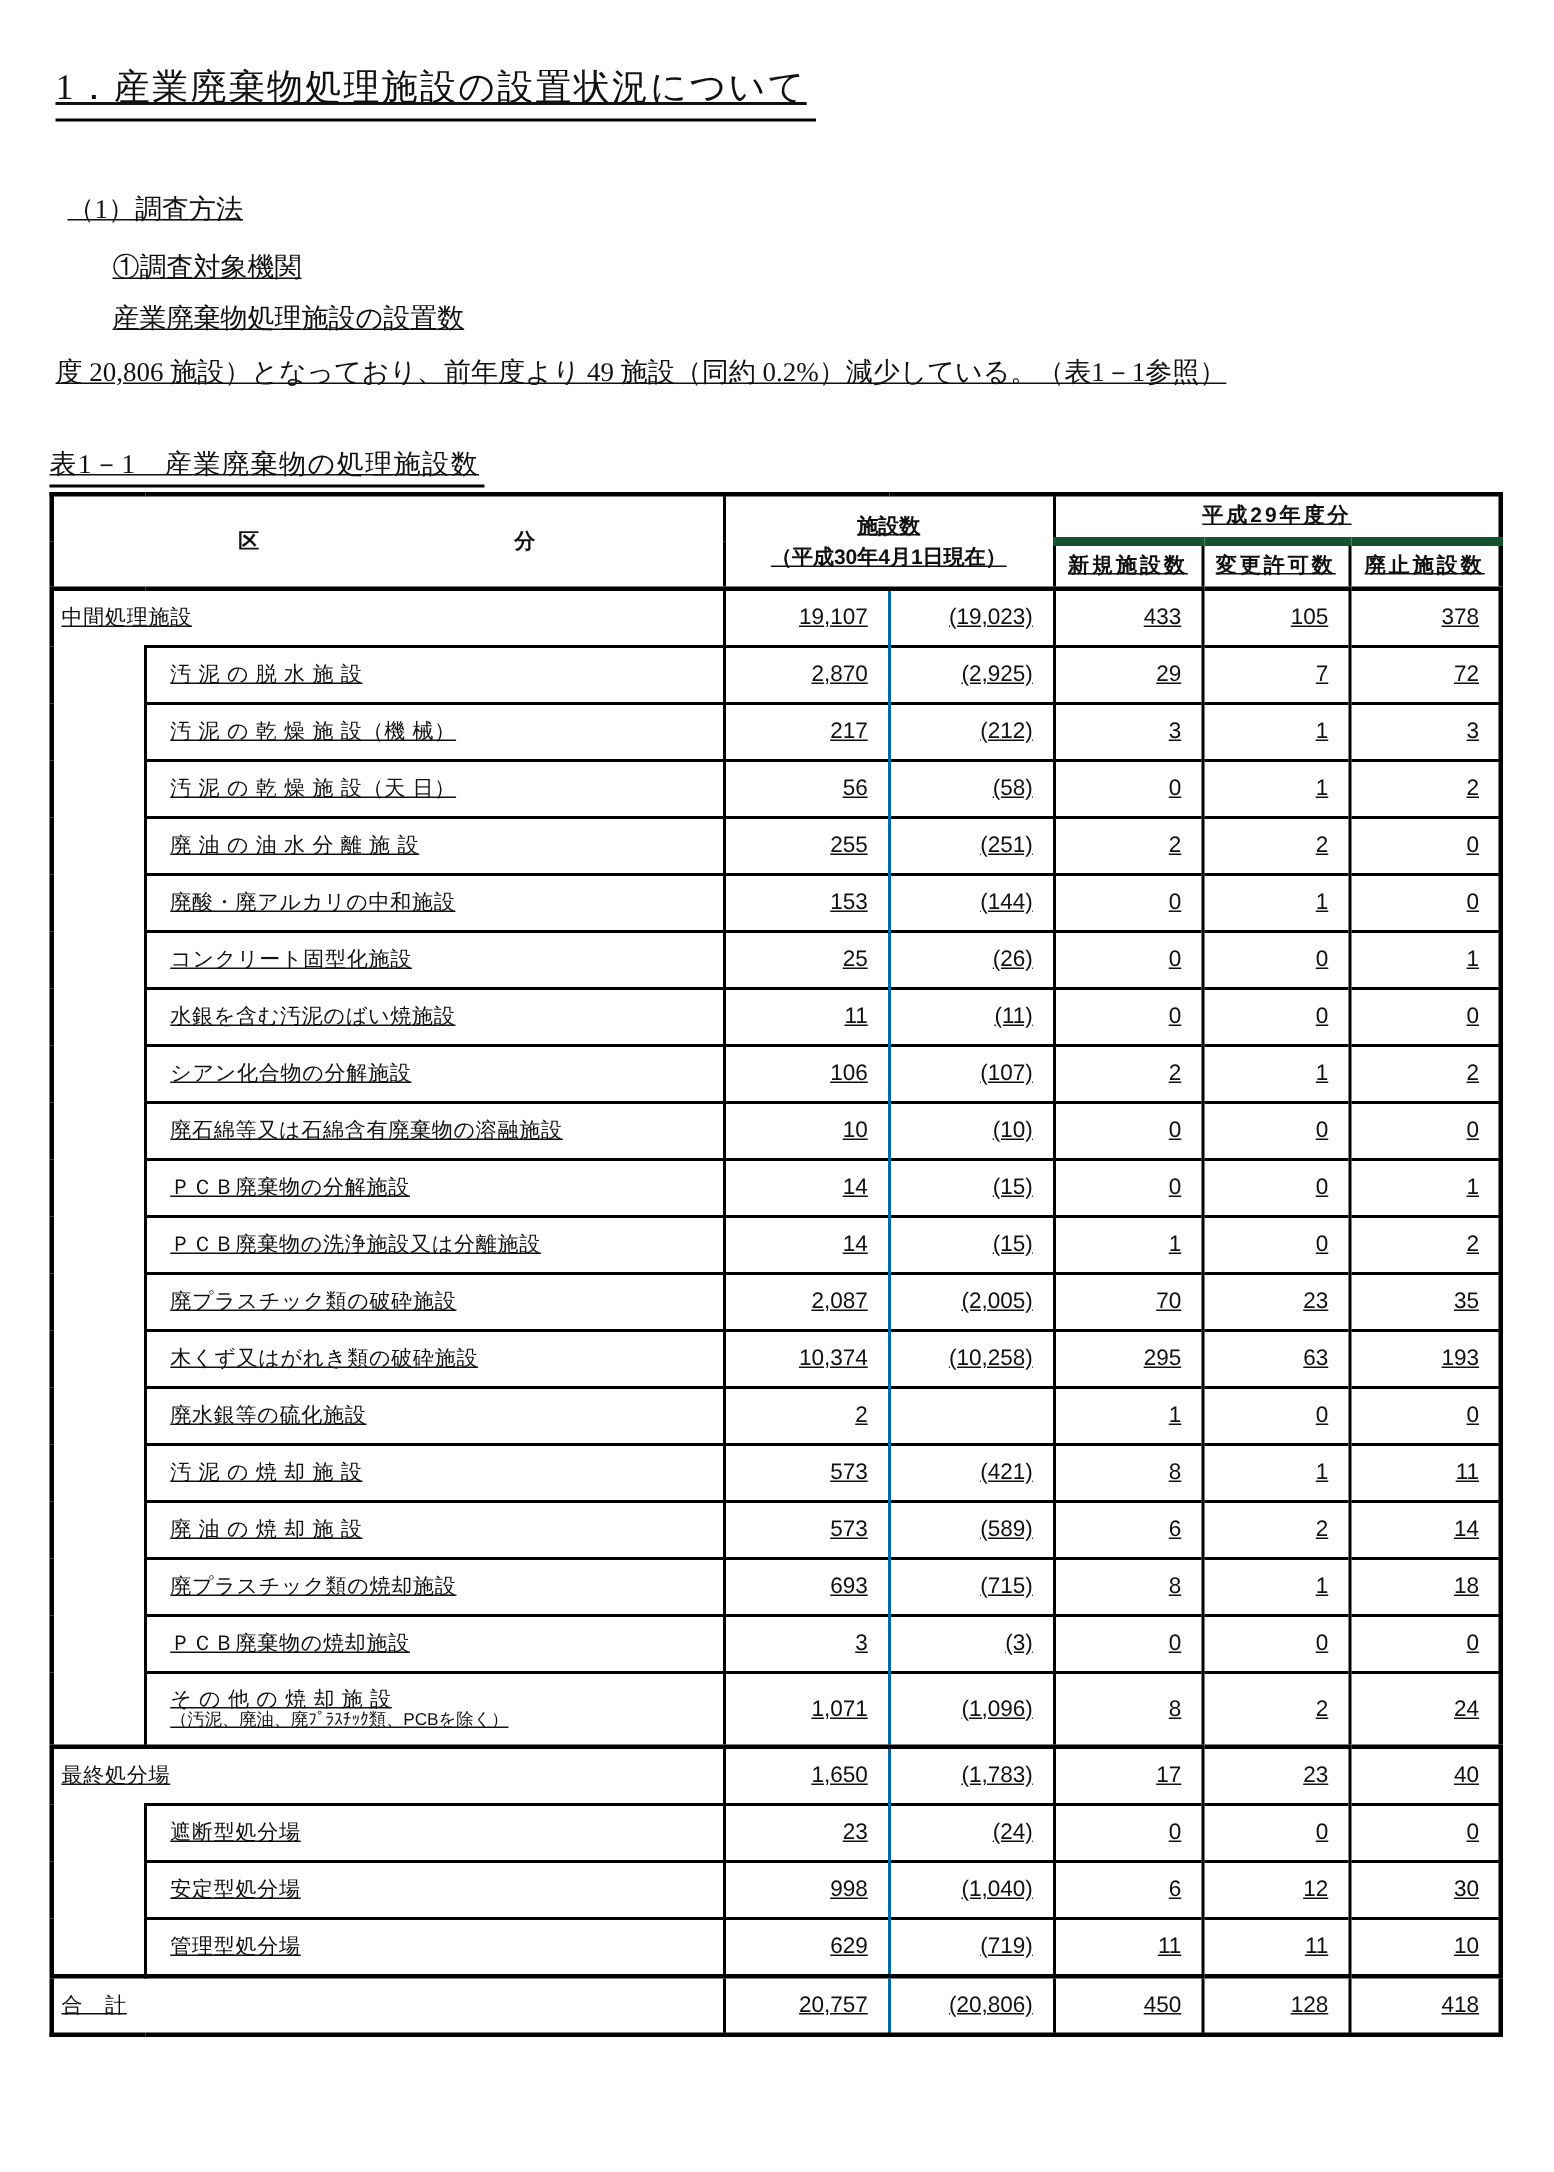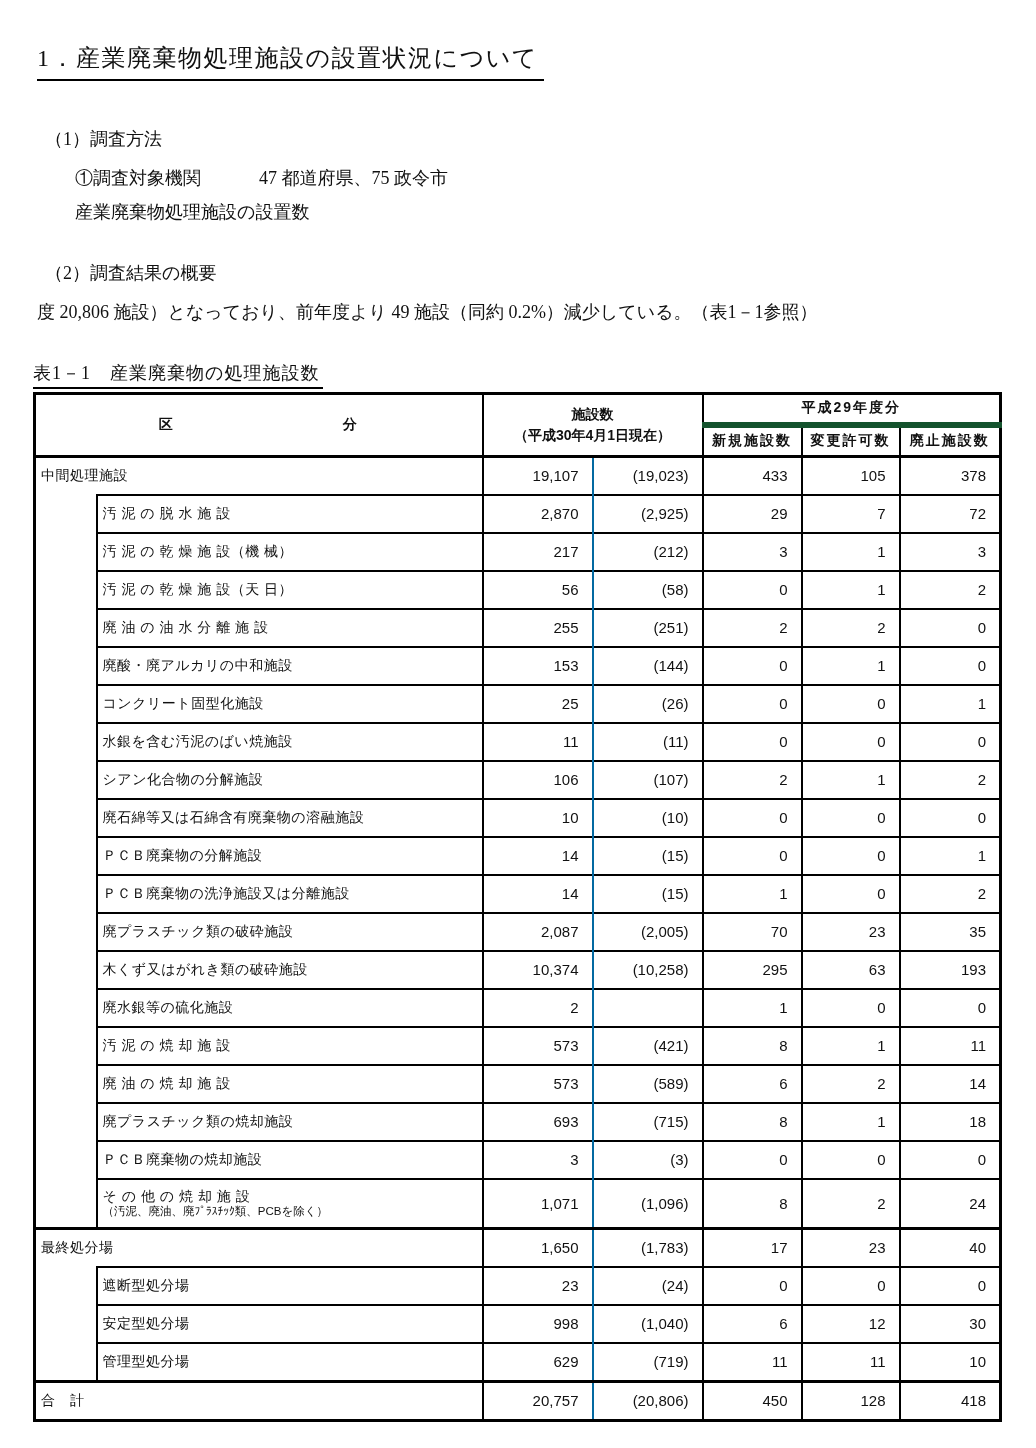--- a/index.html
+++ b/index.html
@@ -1,18 +1,18 @@
 <!DOCTYPE html>
 <html lang="ja"><head>
 <meta charset="utf-8">
 <style>
   html,body { margin:0; padding:0; background:#ffffff; }
   body { width:1036px; height:1448px; overflow:hidden; color:#111; }
   .page { box-sizing:border-box; width:912px; height:1448px; padding:42px 33px 0 33px;
-          font-family:"Liberation Serif","DejaVu Serif",serif; }
+          font-family:"Liberation Serif","DejaVu Serif",serif;text-decoration:underline; }
 
   
   .title { font-size:24px; font-weight:400; margin:0 0 46px 4px; width:fit-content;
            border-bottom:2px solid #000; padding:0 6px 5px 0; letter-spacing:1.5px; }
   .sec-heading { font-size:18px; margin:0 0 10px 12px; }
   .kv { display:flex; margin-left:42px; line-height:34px; font-size:18px; }
   .kv .k { width:184px; flex:0 0 auto; }
   .sec2 { margin-top:32px; }
   .para { font-size:18px; line-height:34px; margin:2px 2px 0 4px; }
   .para .ln1 { padding-left:36px; }
@@ -33,45 +33,43 @@
   .th-kubun .inner { display:inline-flex; gap:168px; letter-spacing:2px; }
   .th-count { line-height:1.45; }
   .th-count .c2 { font-weight:700; }
   .th-year { letter-spacing:2px; }
 
   tbody td { border-top:2px solid #000; border-left:2px solid #000;
              height:36px; font-size:15px; }
   tbody tr:first-child td { border-top:3px solid #000; }
   tbody tr.group td, tbody tr.total td { border-top:3px solid #000; }
   td.ind { border-top:none; border-left:none; }
-  td.cat { text-align:left; padding-left:5px; font-size:14px; letter-spacing:0.5px; }
+  td.cat { text-align:left; padding-left:16px; font-size:14px; letter-spacing:0.5px; }
   td.cat.g { padding-left:5px; border-left:none; }
   td.num { text-align:right; padding-right:13px; font-variant-numeric:tabular-nums; }
   td.prv { border-left:2px solid #0369a1; }
   tr.row-other td { height:47px;margin-left:16px; }
   .l1 { font-size:14px; line-height:1.25; }
   .l2 { font-size:11.5px; line-height:1.15; letter-spacing:0; }
 </style>
 </head>
 <body>
 
 <div class="page">
 
   <h1 class="title">1．産業廃棄物処理施設の設置状況について</h1>
 
   <div class="sec-heading">（1）調査方法</div>
   <div class="kv">
     <span class="k">①調査対象機関</span>
-    <span class="v">47 都道府県、75 政令市</span>
   </div>
   <div class="kv">
     <span class="v">産業廃棄物処理施設の設置数</span>
   </div>
 
-  <div class="sec-heading sec2">（2）調査結果の概要</div>
   <div class="para">
     <div class="ln2">度 20,806 施設）となっており、前年度より 49 施設（同約 0.2%）減少している。（表1－1参照）</div>
   </div>
 
   <div class="caption">表1－1　産業廃棄物の処理施設数</div>
 
   <table>
     <colgroup>
       <col style="width:62px">
         <col style="width:386px">

